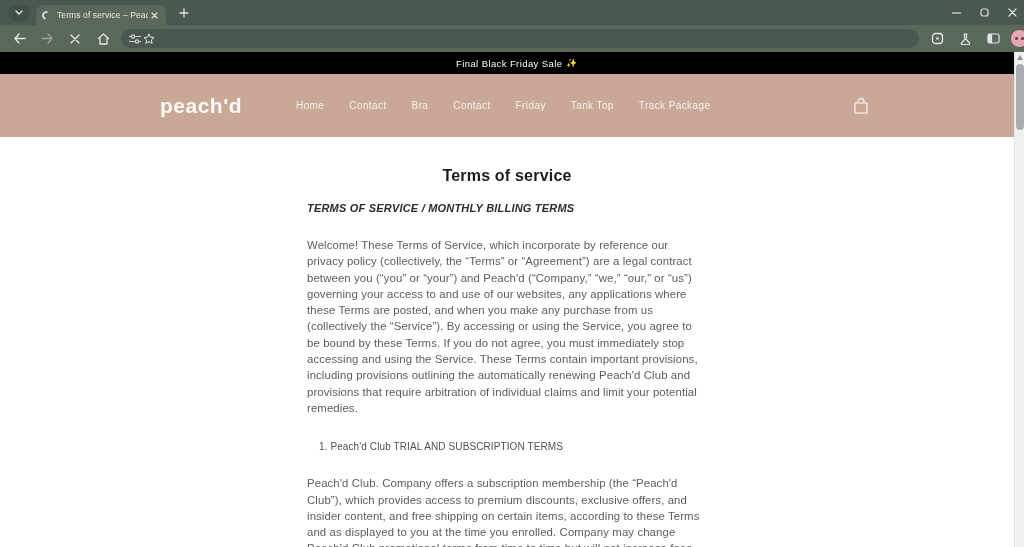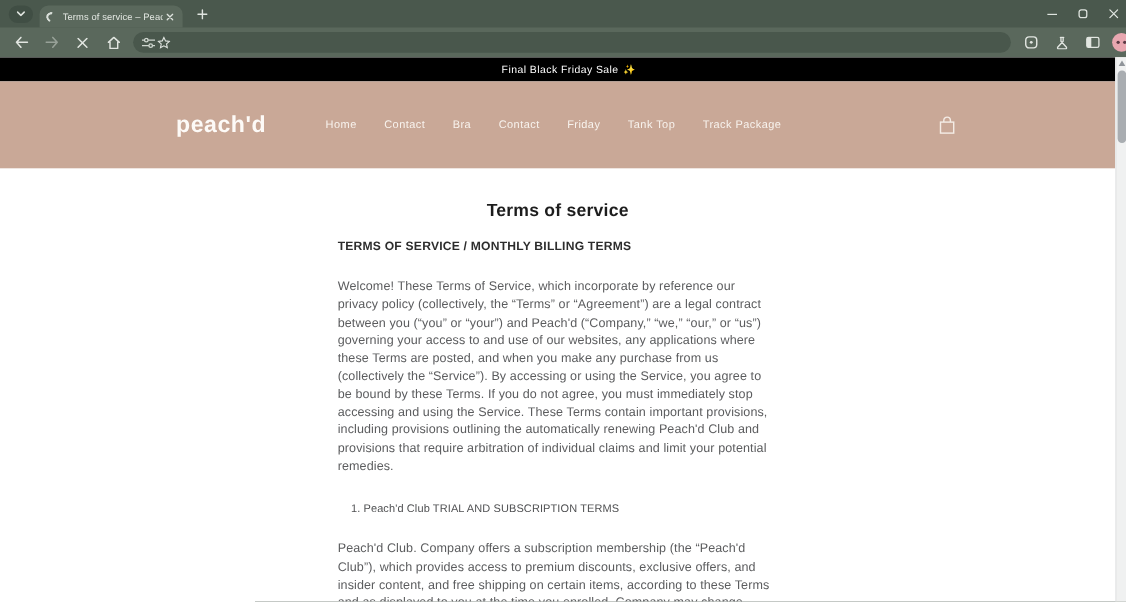--- a/index.html
+++ b/index.html
@@ -31,29 +31,29 @@
   .avatar { width: 17px; height: 17px; border-radius: 50%; background: #e8a7b0; margin-left: 8px; position: relative; flex: 0 0 auto; }
   .avatar:before { content: ""; position: absolute; left: 4px; top: 7px; width: 3px; height: 3px; border-radius: 50%; background: #5c3b46; box-shadow: 6px 0 0 #5c3b46; }
 
   
   .viewport { position: absolute; top: 52px; left: 0; width: 1024px; height: 495px; background: #ffffff; overflow: hidden; }
   .page { position: absolute; top: 0; left: 0; width: 1014px; height: 495px; overflow: hidden; }
 
   .announcement { height: 22px; background: #000000; color: #ffffff; display: flex; align-items: center; justify-content: center; font-size: 9.5px; letter-spacing: .4px; padding-left: 20px; }
   .announcement .sparkle { color: #e8b931; margin-left: 4px; font-size: 9px; }
 
-  .site-header { height: 79px; background: #c9a897; display: flex; align-items: center; }
+  .site-header { height: 63px; background: #c9a897; display: flex; align-items: center; }
   .logo { color: #fdfaf7; font-size: 21px; font-weight: 700; letter-spacing: .5px; margin-left: 160px; flex: 0 0 auto; }
   .nav { display: flex; align-items: center; margin-left: 54px; gap: 25px; }
   .nav-link { color: #f8f3ee; font-size: 10px; letter-spacing: .4px; white-space: nowrap; }
   .bag { margin-left: auto; margin-right: 144px; width: 18px; height: 18px; }
 
   .main { width: 400px; margin: 0 auto; padding-top: 30px; }
   .page-title { text-align: center; font-size: 16px; font-weight: 700; color: #1d1d1d; letter-spacing: .2px; }
-  .subheading { margin-top: 17px; font-size: 11px; font-weight: 700; color: #2d2d2d; letter-spacing: .2px; }
+  .subheading { margin-top: 17px; font-size: 11px; font-weight: 700; color: #2d2d2d; letter-spacing: .2px; font-style: italic; }
   .para { margin-top: 23px; font-size: 11.4px; line-height: 16.3px; color: #5b5c5e; letter-spacing: .1px; }
   .list-item { margin-top: 25px; margin-left: 12px; font-size: 10px; color: #4f5052; letter-spacing: .1px; }
 
   
   .scrollbar { position: absolute; top: 0; right: 0; width: 10px; height: 495px; background: #f0f1f1; border-left: 1px solid #e2e3e4; }
   .sb-arrow { position: absolute; top: 3px; left: 2px; width: 0; height: 0; border-left: 3px solid transparent; border-right: 3px solid transparent; border-bottom: 5px solid #8f9499; }
   .sb-thumb { position: absolute; top: 12px; left: 1px; width: 8px; height: 66px; background: #a9adb1; border-radius: 4px; }
 
   svg { display: block; }
 </style>

